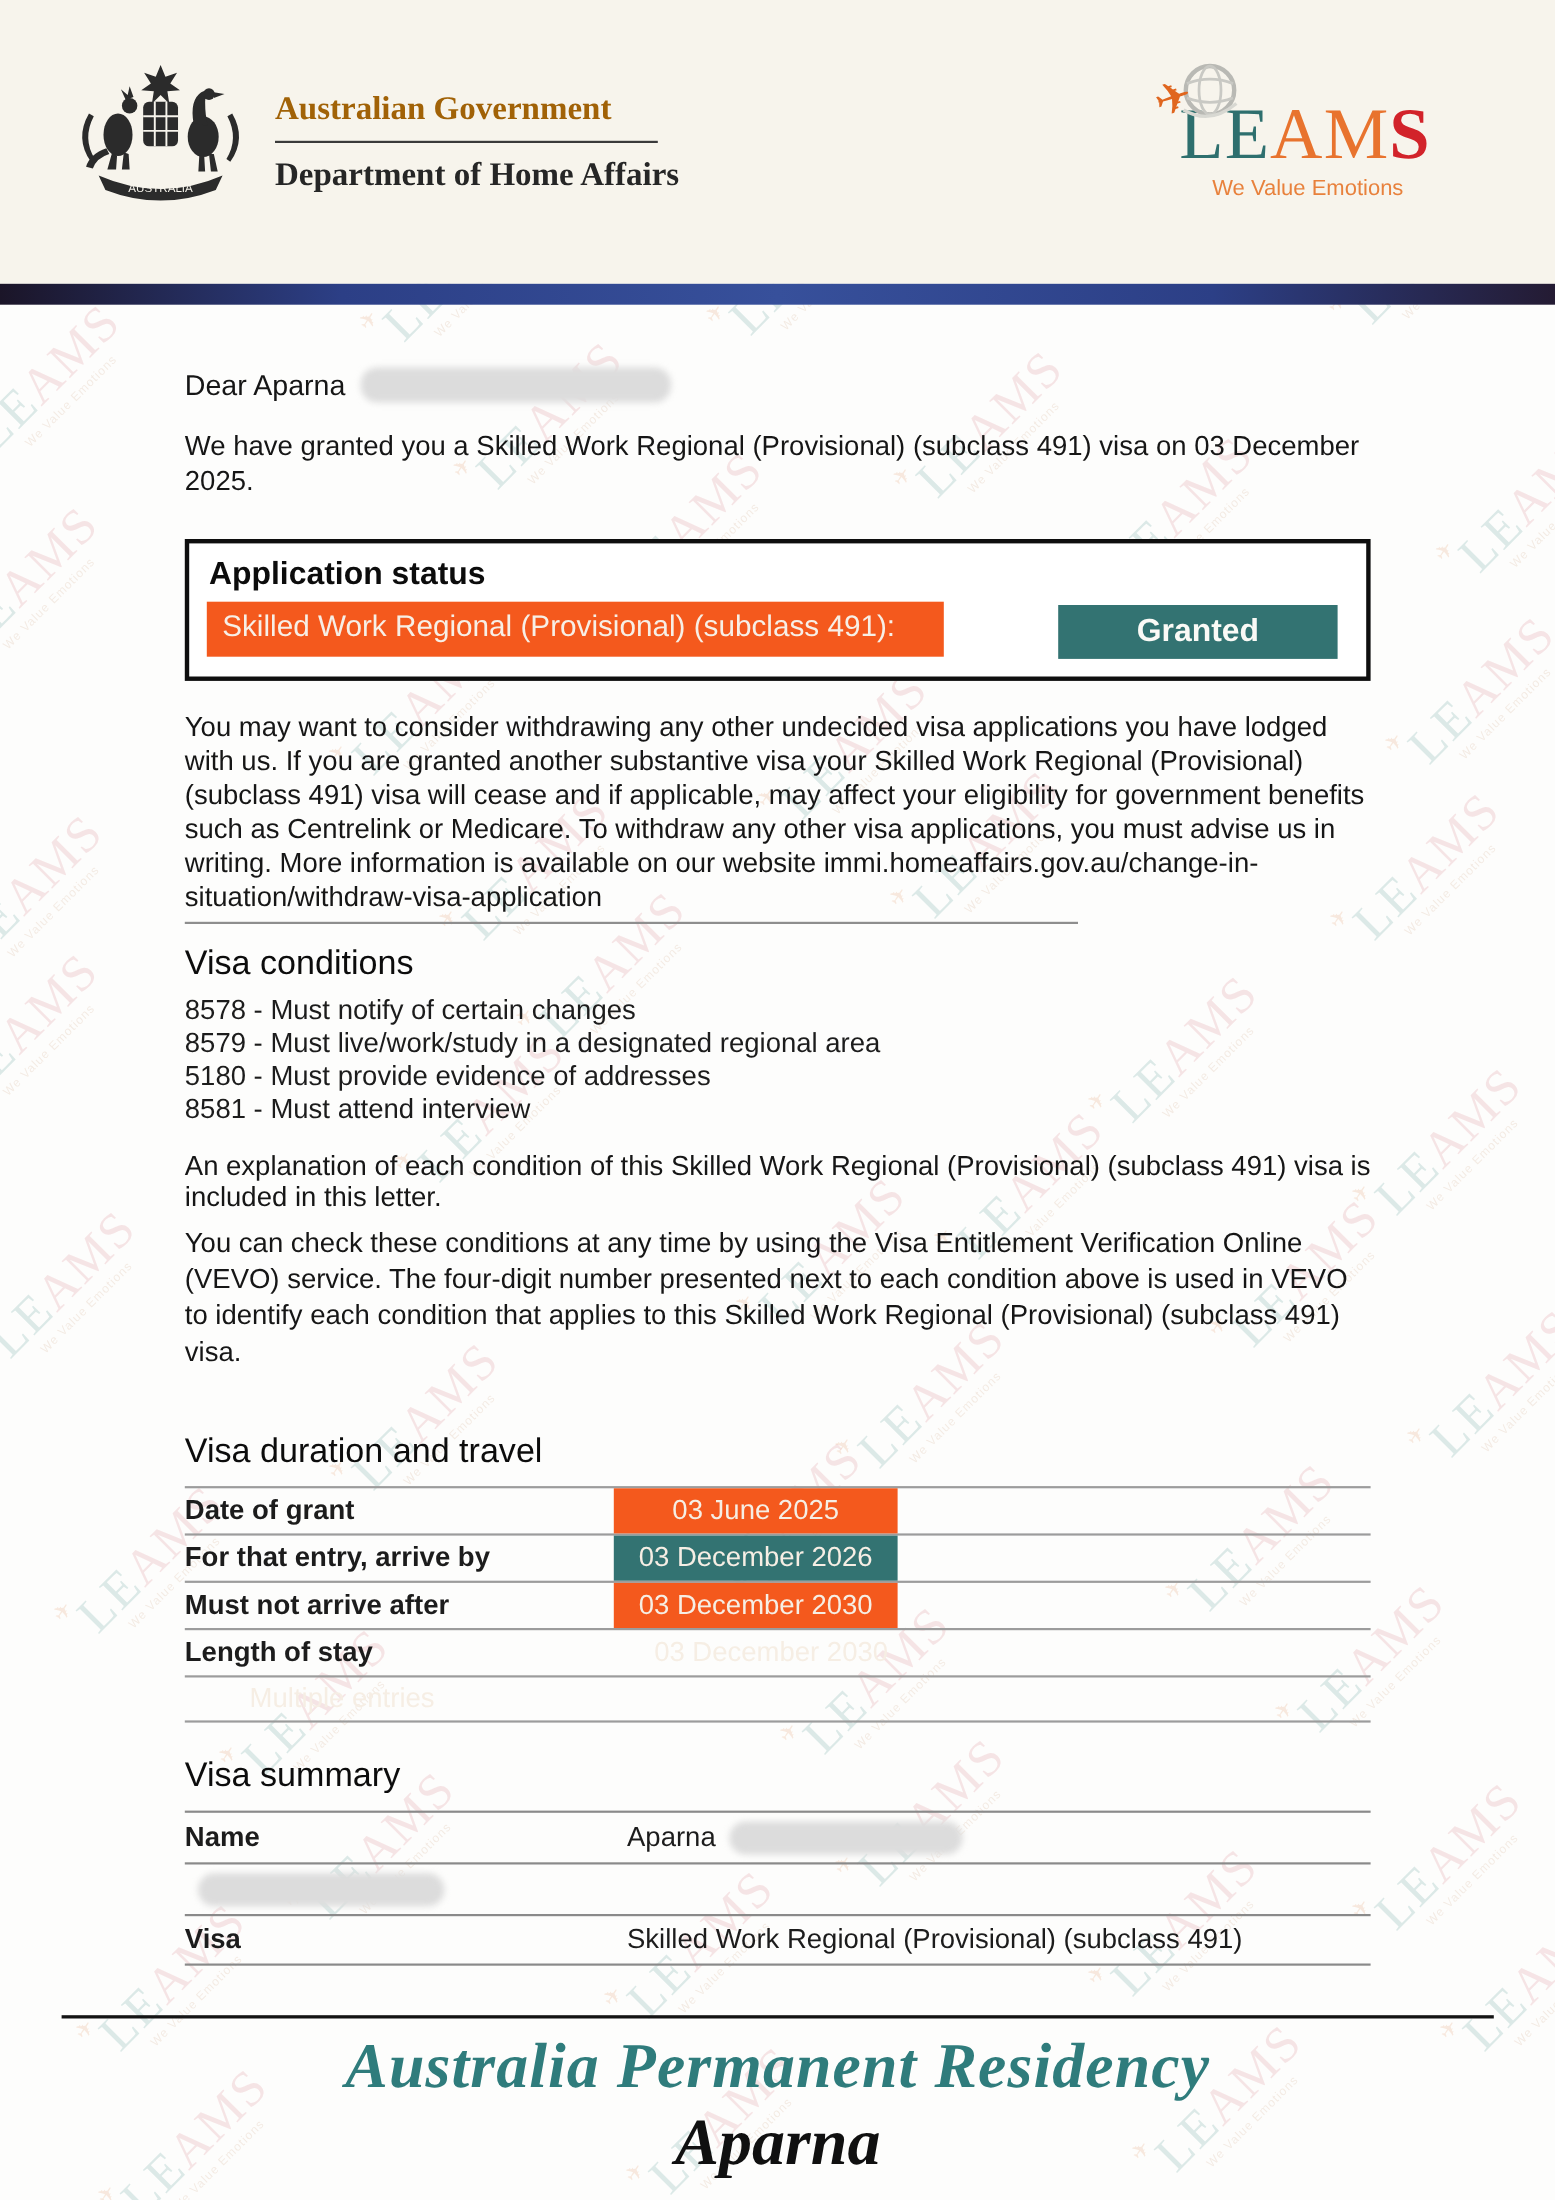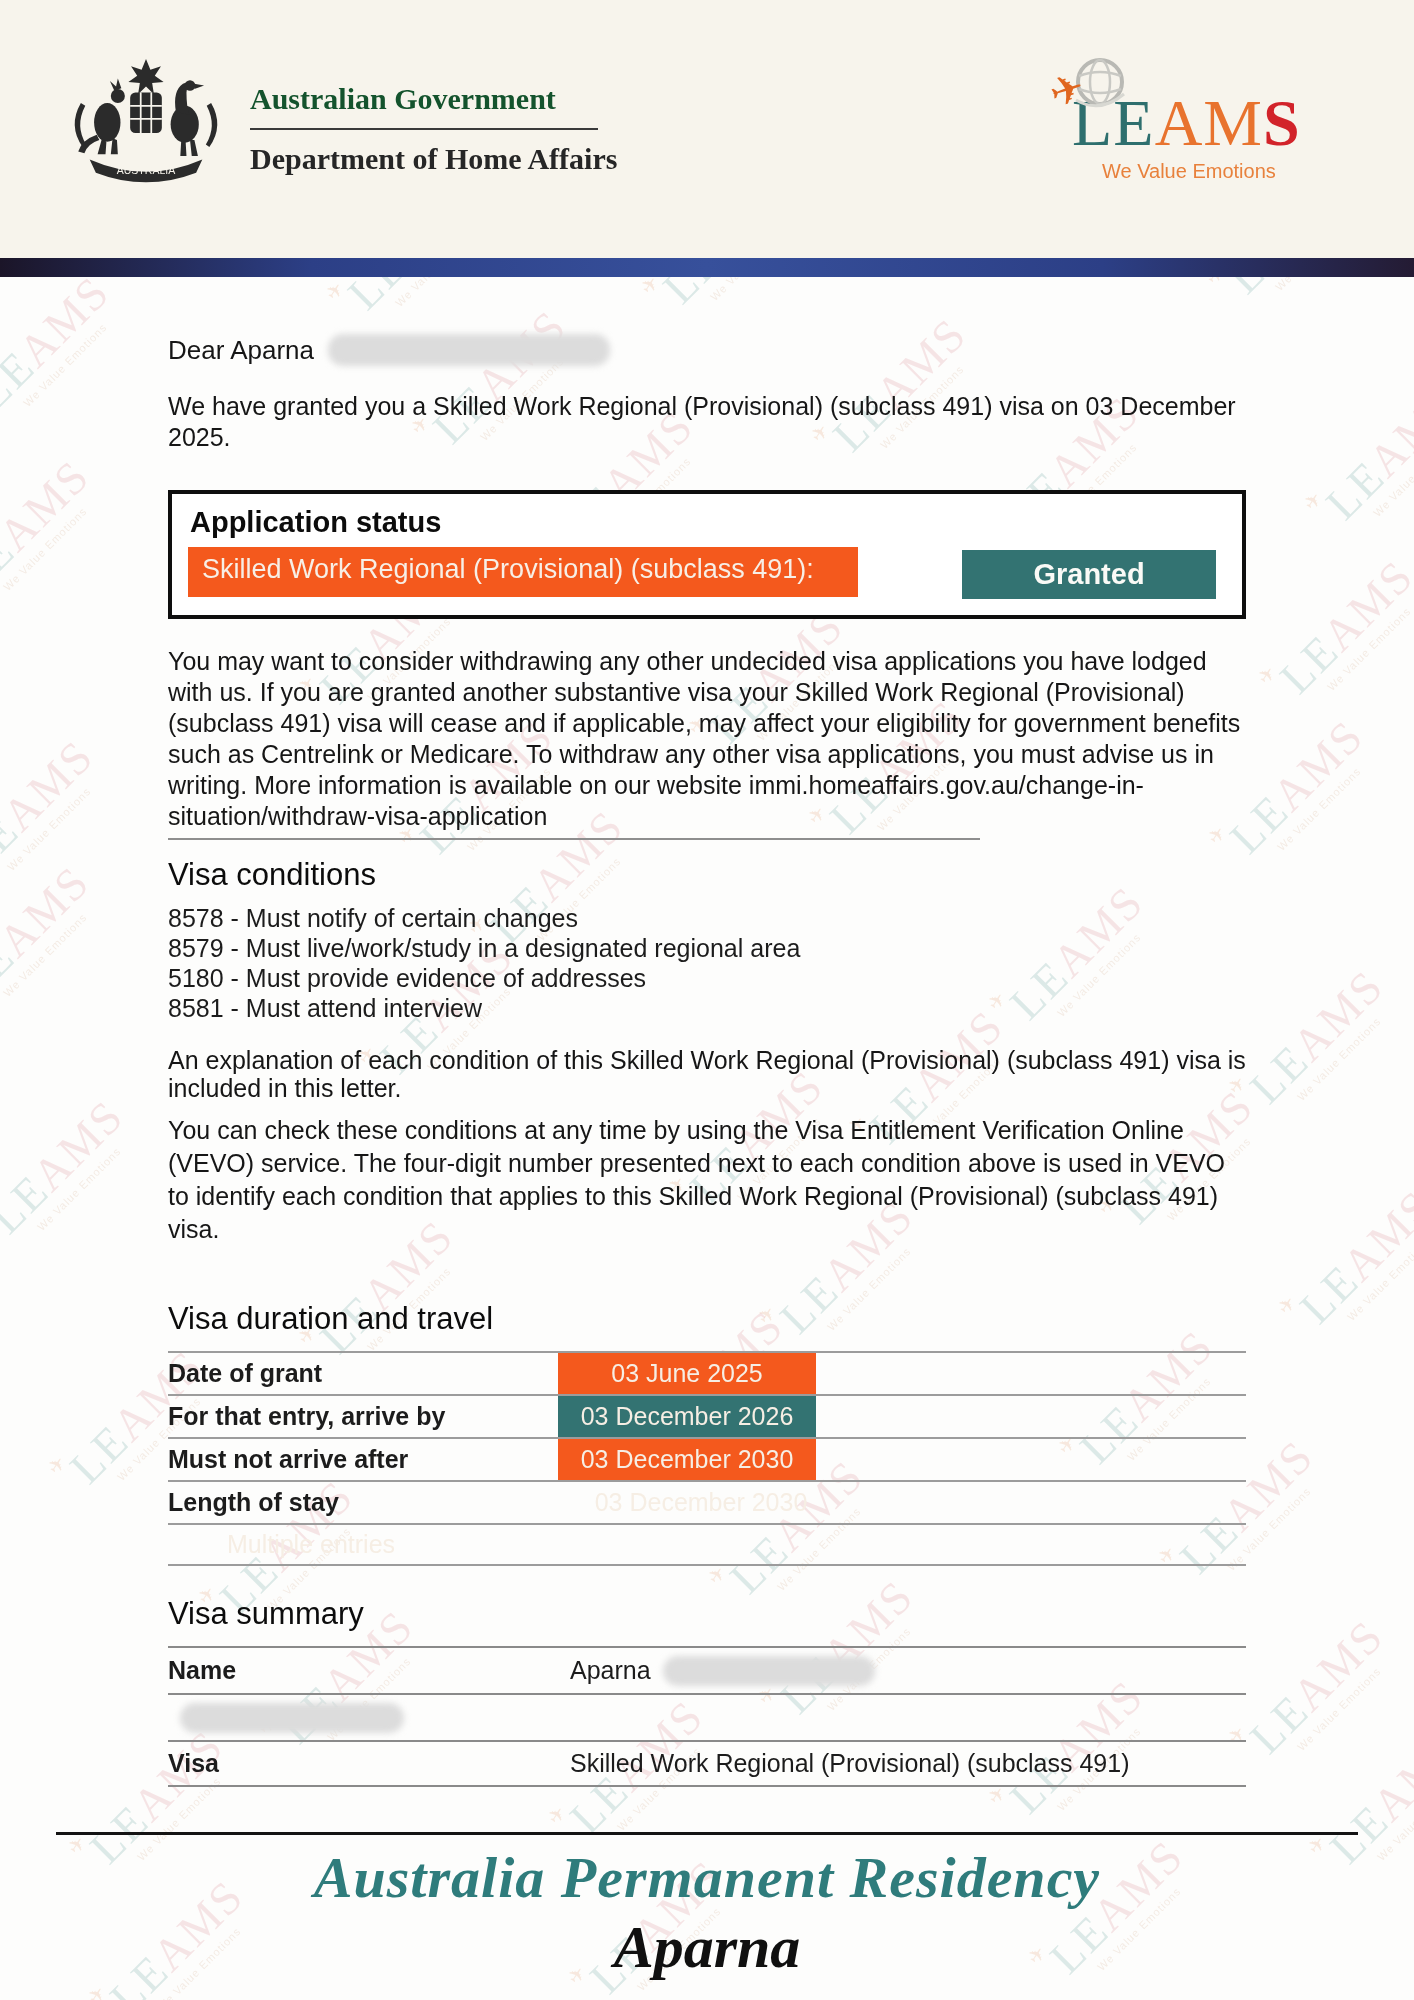--- a/index.html
+++ b/index.html
@@ -16,21 +16,21 @@
   .wm{position:absolute;transform:translate(-50%,-50%) rotate(-45deg);opacity:.26;text-align:center;white-space:nowrap;}
   .wm .word{font-family:"Liberation Serif",serif;font-size:46px;letter-spacing:2px;line-height:1;}
   .wm .le{color:#7fb2ae;} .wm .ams{color:#e2a0a6;}
   .wm .plane{position:absolute;left:-16px;top:-12px;font-size:20px;color:#e8b08a;transform:rotate(-12deg);}
   .wm .tag{font-size:11px;color:#d9b9a0;letter-spacing:1px;margin-top:2px;}
 
   
   .header{position:relative;z-index:2;height:258px;background:var(--cream);display:flex;align-items:flex-start;padding:52px 70px 0 58px;}
   .crest{width:176px;height:148px;flex:0 0 auto;}
   .gov-block{margin:30px 0 0 16px;}
-  .gov-title{font-family:"Liberation Serif",serif;font-weight:bold;font-size:30px;color:#14532d;padding-bottom:12px;border-bottom:2px solid #3a3a3a;padding-right:42px;display:inline-block;}
+  .gov-title{font-family:"Liberation Serif",serif;font-weight:bold;font-size:30px;color:#a16207;padding-bottom:12px;border-bottom:2px solid #3a3a3a;padding-right:42px;display:inline-block;}
   .gov-dept{font-family:"Liberation Serif",serif;font-weight:bold;font-size:30px;color:#262626;margin-top:12px;}
   .leams{margin-left:auto;position:relative;margin-top:2px;width:300px;}
   .logo-globe{position:absolute;left:22px;top:0;width:64px;height:58px;}
   .logo-plane{position:absolute;left:6px;top:16px;font-size:40px;color:#E0661F;transform:rotate(-18deg);line-height:1;}
   .logo-word{font-family:"Liberation Serif",serif;font-size:66px;line-height:1;margin-top:36px;padding-left:28px;letter-spacing:1px;}
   .logo-word span:last-child{font-weight:bold;}
   .logo-tag{font-size:20px;color:var(--tag-orange);margin-top:4px;padding-left:58px;}
 
   .navy-bar{position:relative;z-index:2;height:19px;background:linear-gradient(90deg,#1b1528 0%,#2c3f86 22%,#37509B 50%,#2c3f86 78%,#241b33 100%);}
 

